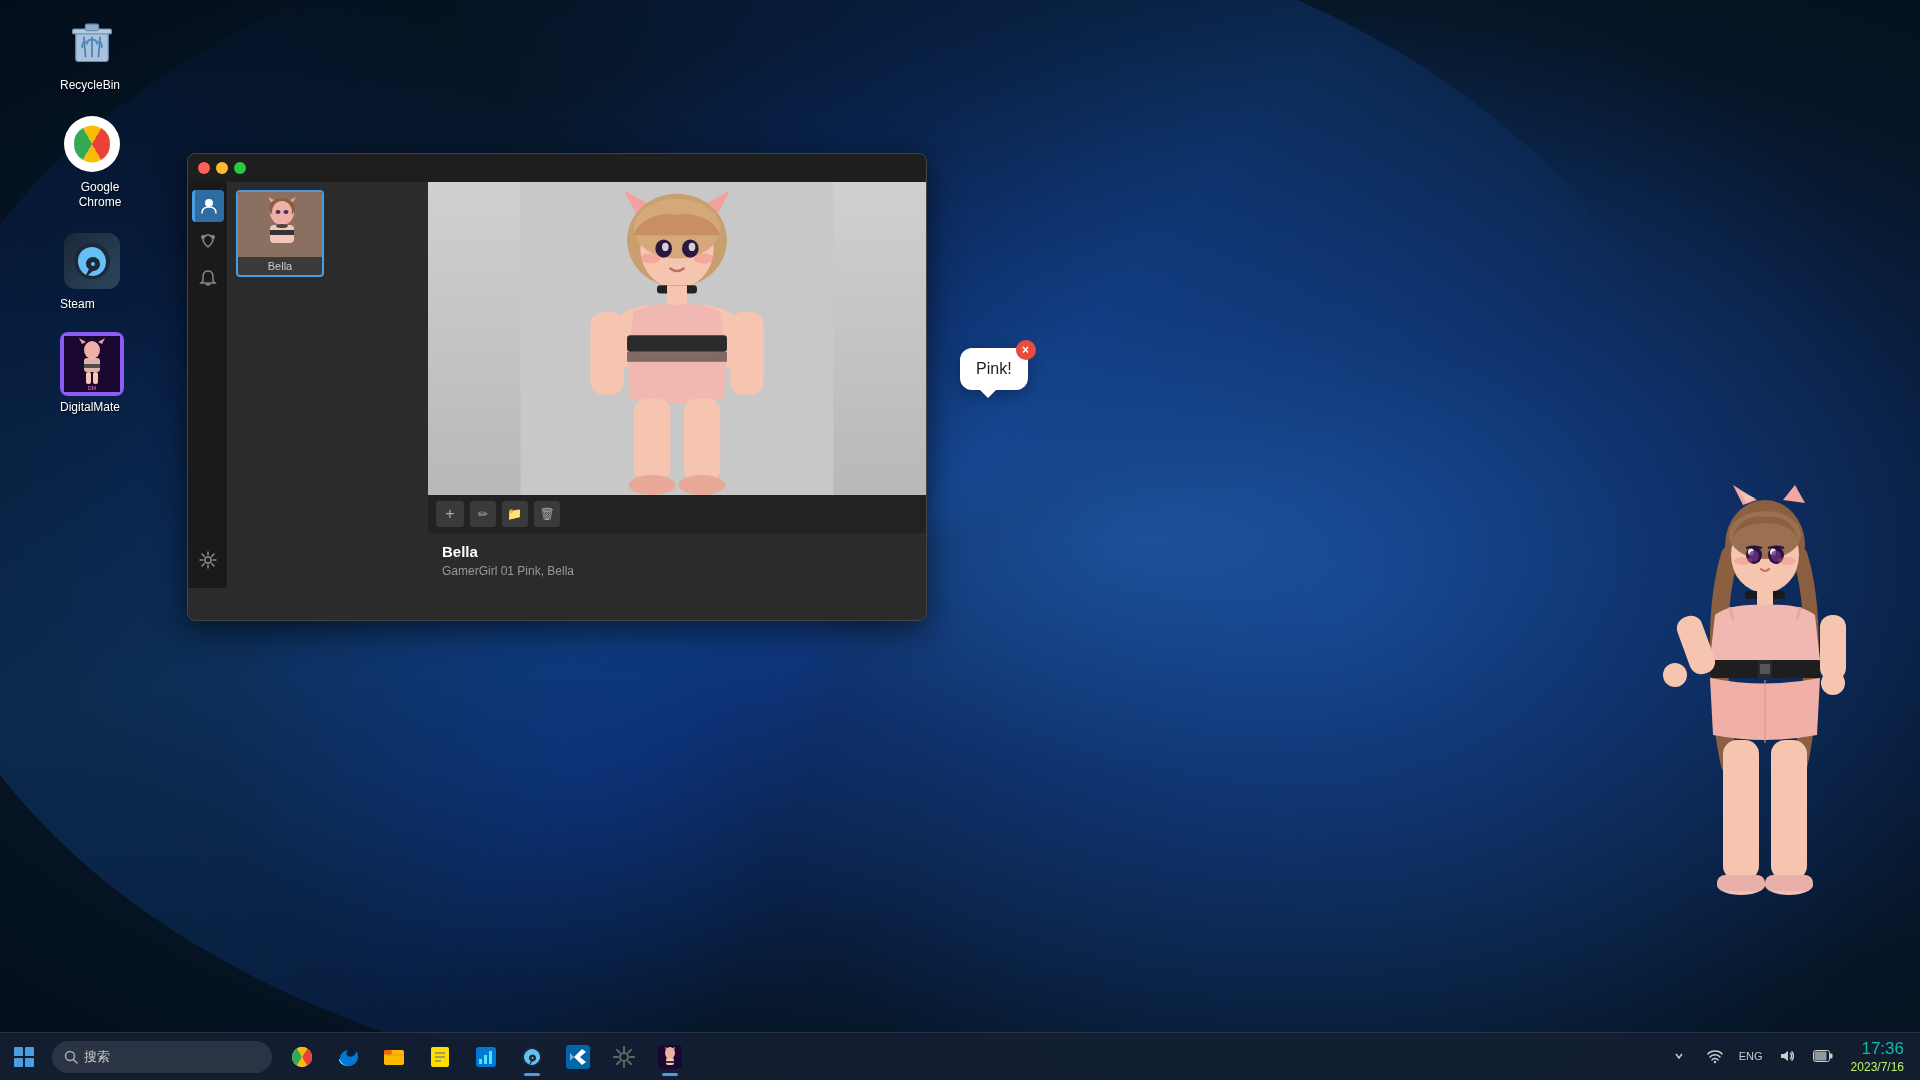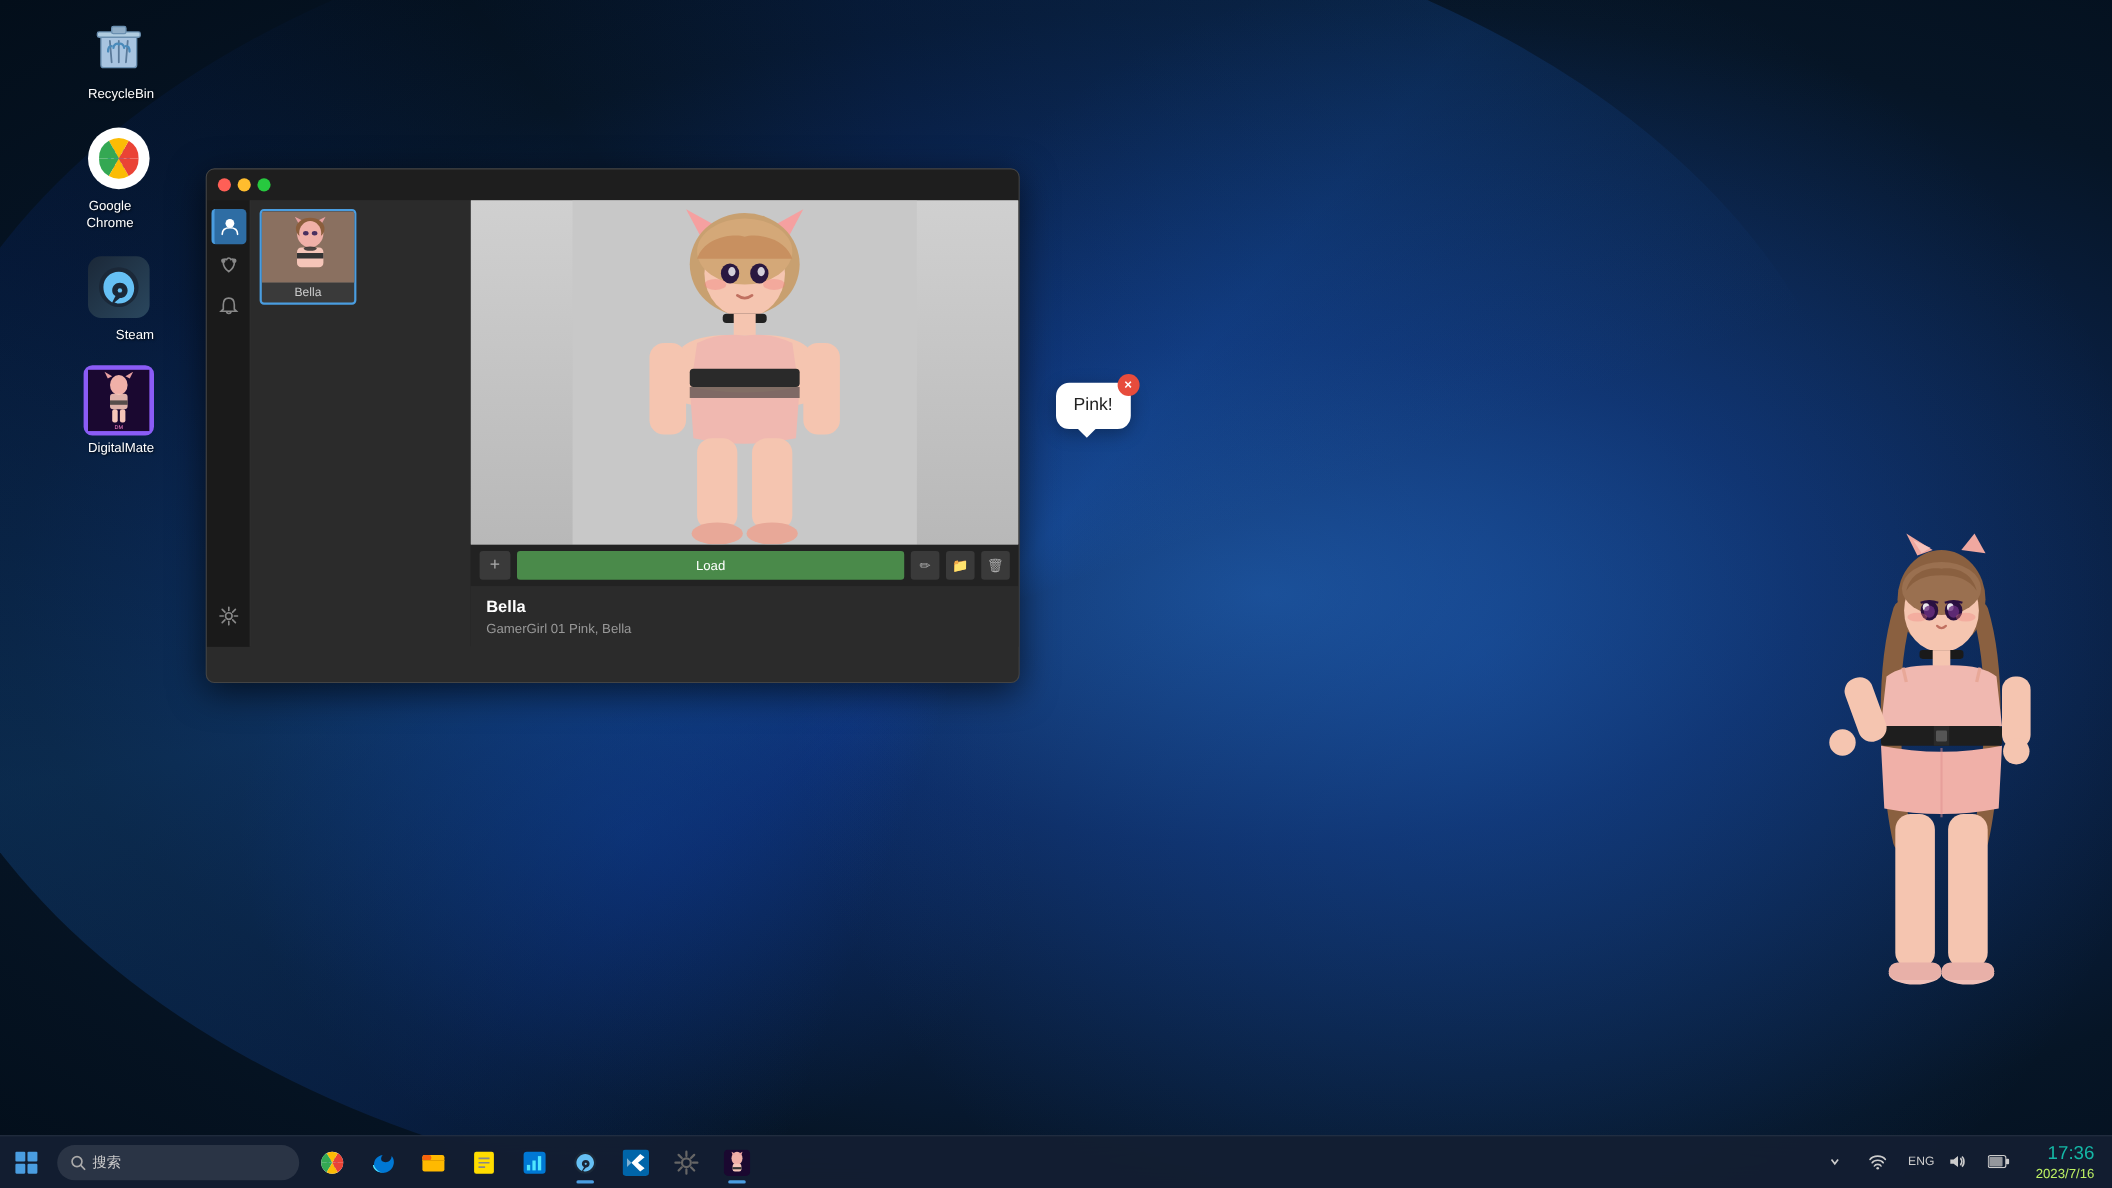--- a/index.html
+++ b/index.html
@@ -53,21 +53,21 @@
       position: absolute;
       top: 10px;
       left: 60px;
       display: flex;
       flex-direction: column;
       gap: 20px;
     }
     .desktop-icon {
       display: flex;
       flex-direction: column;
-      align-items: flex-end;
+      align-items: flex-start;
       gap: 4px;
       cursor: pointer;
       width: 80px;
     }
     .desktop-icon-img {
       width: 64px;
       height: 64px;
       display: flex;
       align-items: center;
       justify-content: center;
@@ -453,20 +453,21 @@
       display: flex;
       align-items: center;
       padding-right: 8px;
       gap: 4px;
     }
     .taskbar-icon-btn {
       width: 32px;
       height: 32px;
       display: flex;
       align-items: center;
+      justify-content: center;
       cursor: pointer;
       color: #ccc;
       font-size: 14px;
     }
     .taskbar-clock {
       text-align: right;
       padding: 0 8px;
       cursor: pointer;
     }
     .taskbar-time {
@@ -697,21 +698,20 @@
               <rect x="98" y="130" width="22" height="50" rx="8" fill="#f5c5b0"></rect>
 
               <ellipse cx="79" cy="182" rx="14" ry="6" fill="#e8a898"></ellipse>
               <ellipse cx="109" cy="182" rx="14" ry="6" fill="#e8a898"></ellipse>
             </svg>
           </div>
         </div>
 
         <div class="action-bar">
           <button class="action-btn btn-add">+</button>
-          <button class="action-btn btn-load">Load</button>
           <button class="action-btn btn-icon">✏</button>
           <button class="action-btn btn-icon">📁</button>
           <button class="action-btn btn-icon">🗑</button>
         </div>
 
         <div class="character-info">
           <div class="char-name">Bella</div>
           <div class="char-subtitle">GamerGirl 01 Pink, Bella</div>
         </div>
       </div>

